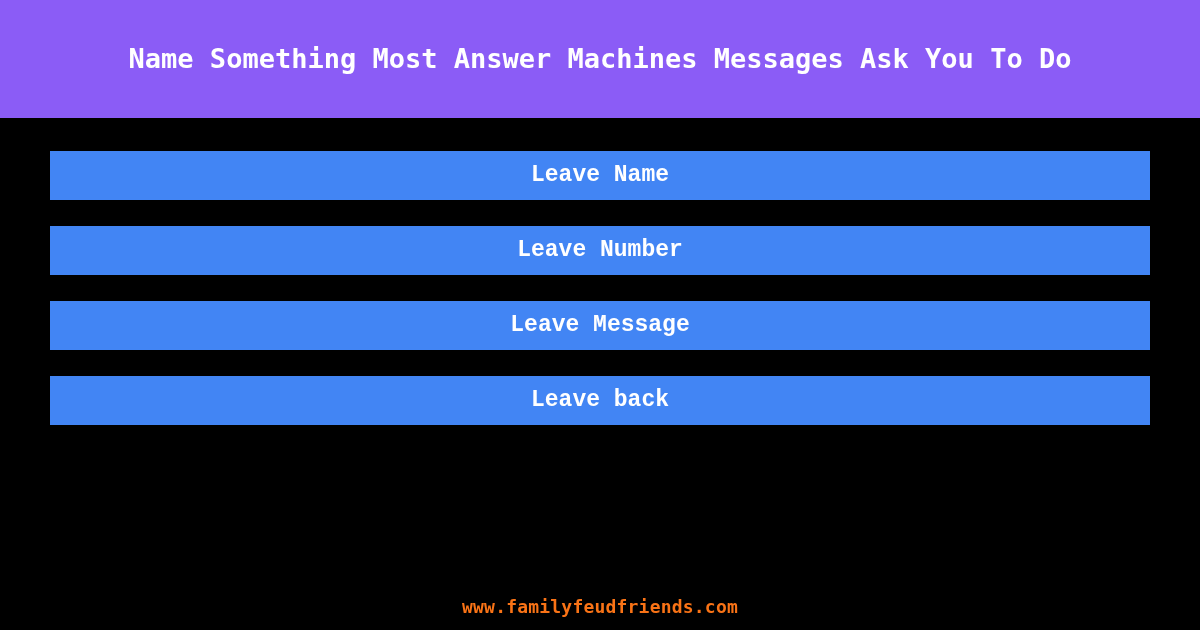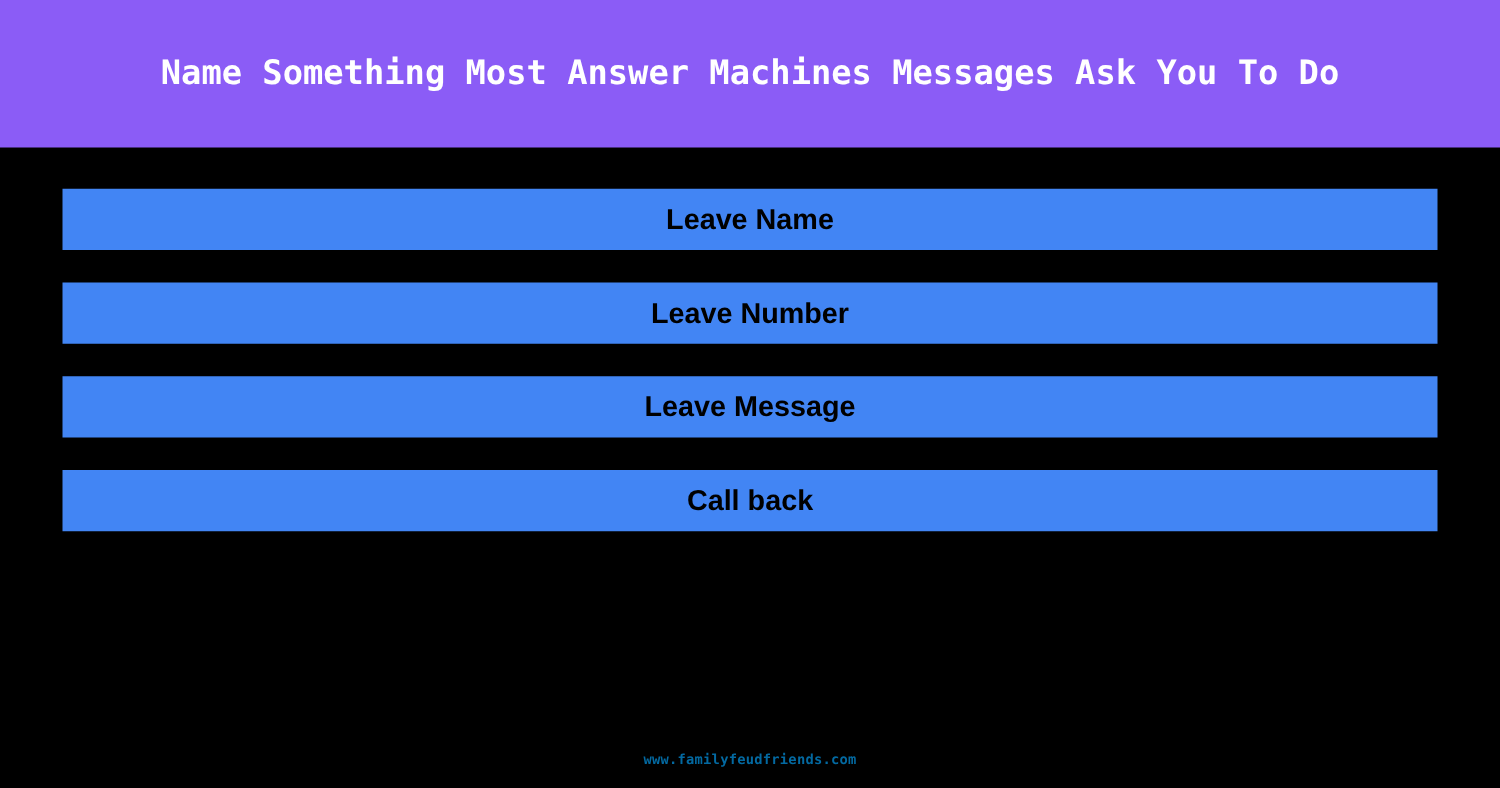--- a/index.html
+++ b/index.html
@@ -58,44 +58,44 @@
     display: flex;
     align-items: center;
     justify-content: center;
     box-sizing: border-box;
     padding: 0 12px;
   }
   .answer-row:last-child {
     margin-bottom: 0;
   }
   .answer-text {
-    color: #000000;
-    font-family: Liberation Sans, sans-serif;
+    color: #ffffff;
+    font-family: Liberation Mono, monospace;
     font-weight: bold;
     font-size: 23px;
     line-height: 1;
     text-align: left;
     white-space: nowrap;
   }
   
   .footer {
     position: absolute;
     left: 0;
     top: 596px;
     width: 1200px;
     height: 22px;
     display: flex;
     align-items: center;
     justify-content: center;
   }
   .footer-text {
-    color: #0369a1;
+    color: #f97316;
     font-family: "DejaVu Sans Mono", monospace;
     font-weight: bold;
-    font-size: 11px;
+    font-size: 18px;
     line-height: 1;
     letter-spacing: 0.2px;
     text-align: center;
     white-space: nowrap;
   }
 </style>
 </head>
 <body>
 
 <div class="page">
@@ -112,21 +112,21 @@
 
     <div class="answer-row">
       <span class="answer-text">Leave Number</span>
     </div>
 
     <div class="answer-row">
       <span class="answer-text">Leave Message</span>
     </div>
 
     <div class="answer-row">
-      <span class="answer-text">Call back</span>
+      <span class="answer-text">Leave back</span>
     </div>
 
   </div>
 
   <div class="footer">
     <span class="footer-text">www.familyfeudfriends.com</span>
   </div>
 
 </div>
 

